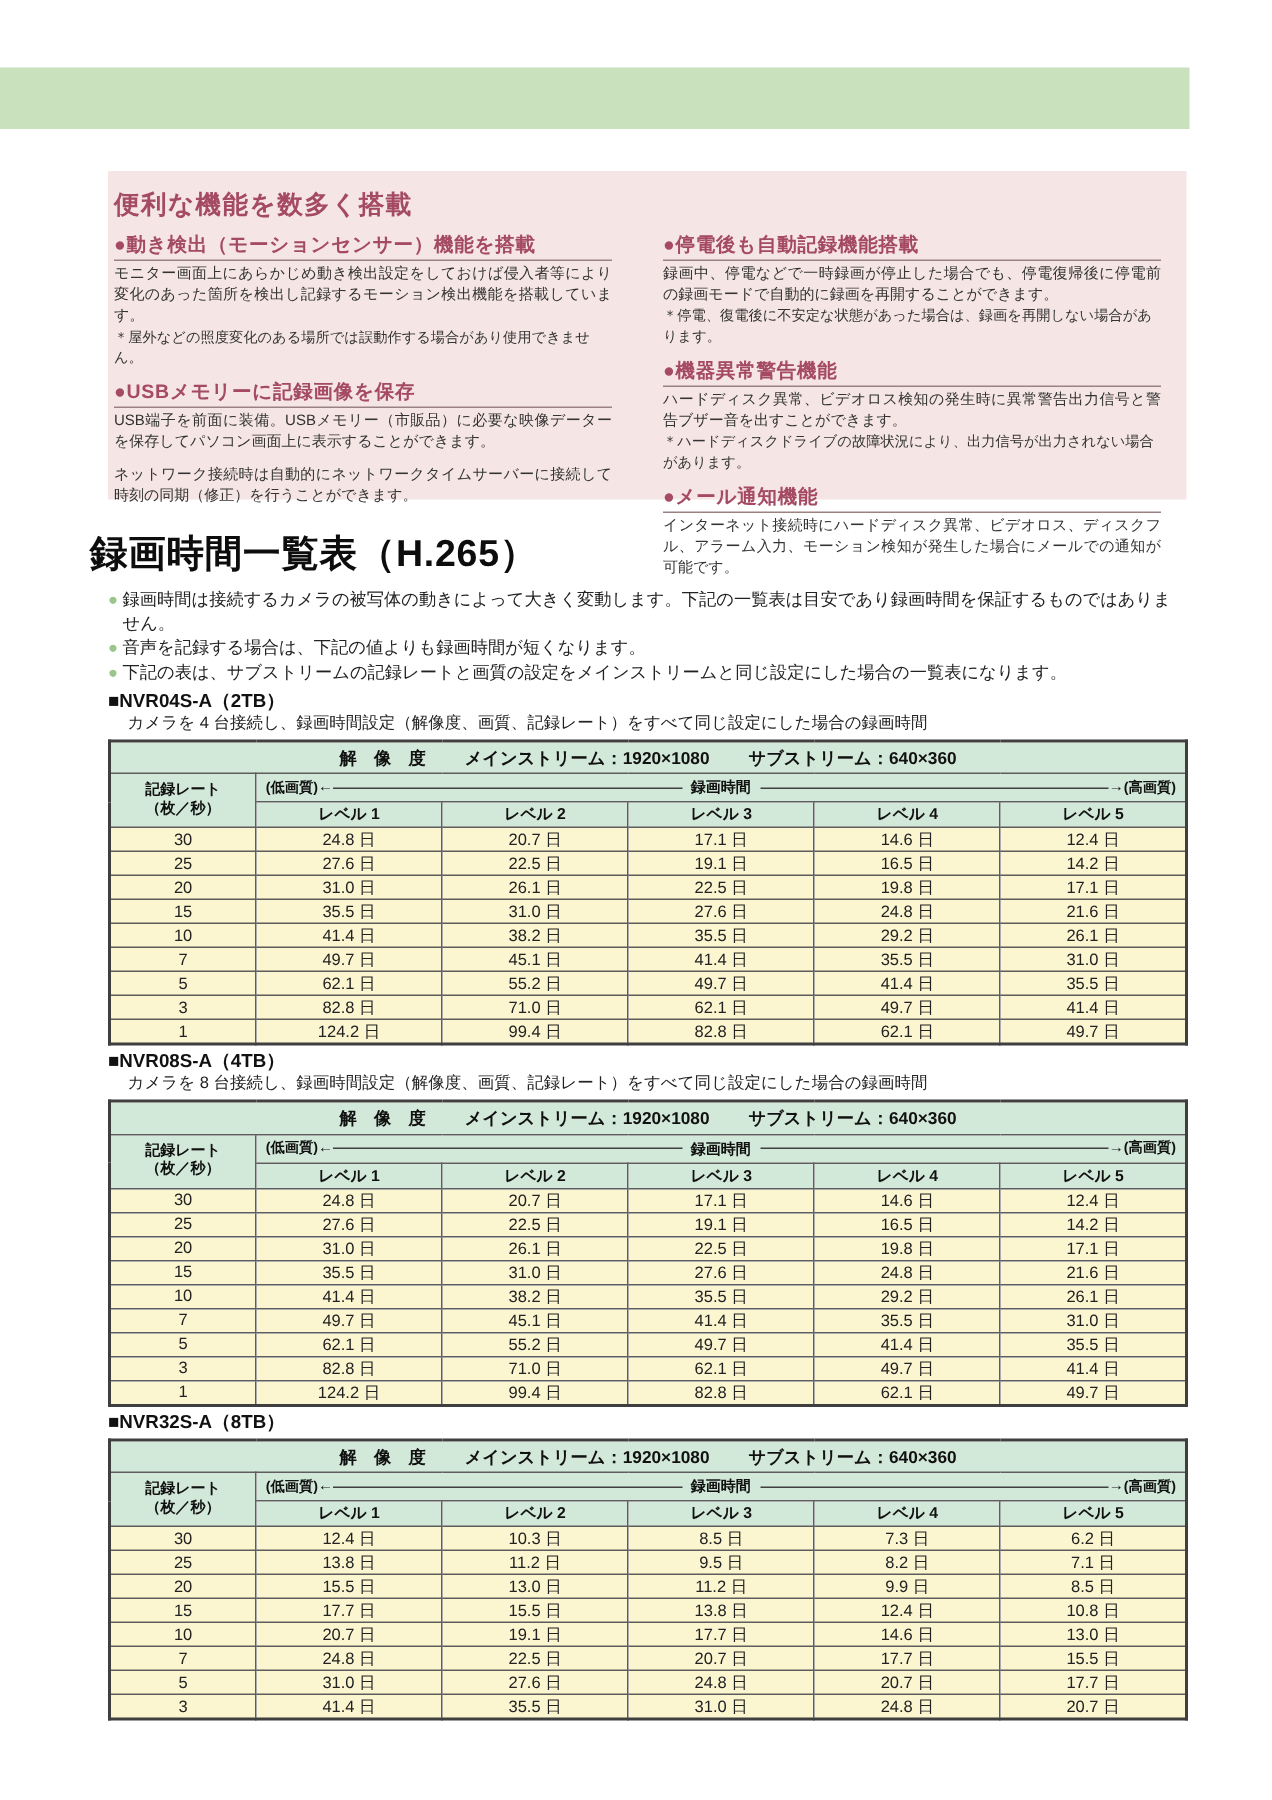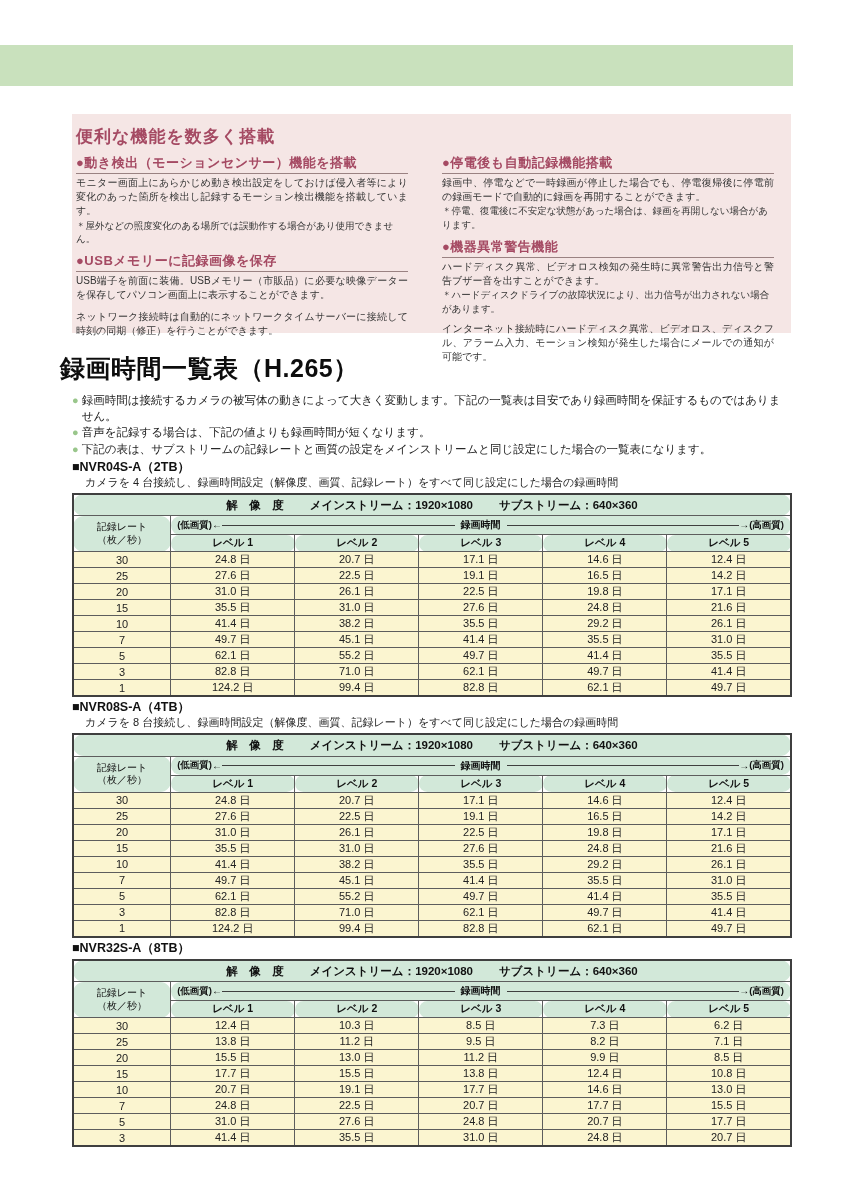--- a/index.html
+++ b/index.html
@@ -45,24 +45,24 @@
 
   .table-block { margin-top:2px; margin-left:12px; width:736px; }
   .table-model { font-size:12.5px; font-weight:bold; color:#111; line-height:16px; }
   .table-subtitle { font-size:11px; color:#222; line-height:15px; padding-left:13px; }
 
   table.rec-table {
     width:720px; border-collapse:collapse; margin-top:3px;
     border:2px solid #3f3f3f; table-layout:fixed;
   }
   table.rec-table td { border:1px solid #5d5d5d; text-align:center; overflow:hidden; }
-  td.hdr { background:var(--header-bg,#d2e8d9);border-radius:11px; }
+  td.hdr { background:var(--header-bg,#d2e8d9); }
   td.res-row { height:22px; font-size:11.5px; font-weight:bold; color:#111; }
   .res-flex { display:flex; justify-content:center; align-items:center; gap:26px; }
-  td.rate-cell-hdr { font-size:10px; font-weight:normal; color:#111; line-height:1.25; }
+  td.rate-cell-hdr { font-size:10px; font-weight:bold; color:#111; line-height:1.25; }
   td.arrow-cell { height:19px; }
   .arrow-row { display:flex; align-items:center; padding:0 6px; font-size:9.5px; color:#111; }
   .arrow-row .lbl { font-weight:bold; white-space:nowrap; }
   .arrow-row .mid { font-weight:bold; font-size:10px; margin:0 6px; white-space:nowrap; }
   .arrow-row .ln { flex:1; border-top:1px solid #3f3f3f; height:0; }
   .arrow-row .ah { font-size:10px; line-height:1; }
   td.level-cell { height:17px; font-size:10.5px; font-weight:bold; color:#111; }
   tr.data-row td { background:var(--row-bg,#fbf5d0); height:15px; font-size:11px; color:#222; }
 </style>
 </head>
@@ -100,20 +100,21 @@
     <div class="feature-note">＊停電、復電後に不安定な状態があった場合は、録画を再開しない場合があります。</div>
   </div>
 
   <div class="feature-item">
     <div class="feature-heading">●機器異常警告機能</div>
     <div class="feature-body">ハードディスク異常、ビデオロス検知の発生時に異常警告出力信号と警告ブザー音を出すことができます。</div>
     <div class="feature-note">＊ハードディスクドライブの故障状況により、出力信号が出力されない場合があります。</div>
   </div>
 
   <div class="feature-item">
+    <div class="feature-heading">●メール通知機能</div>
     <div class="feature-body">インターネット接続時にハードディスク異常、ビデオロス、ディスクフル、アラーム入力、モーション検知が発生した場合にメールでの通知が可能です。</div>
 
   </div>
 </div>
     </div>
   </div>
 
   <div class="main-section">
     <div class="section-title">録画時間一覧表（H.265）</div>
     <div class="notes">

